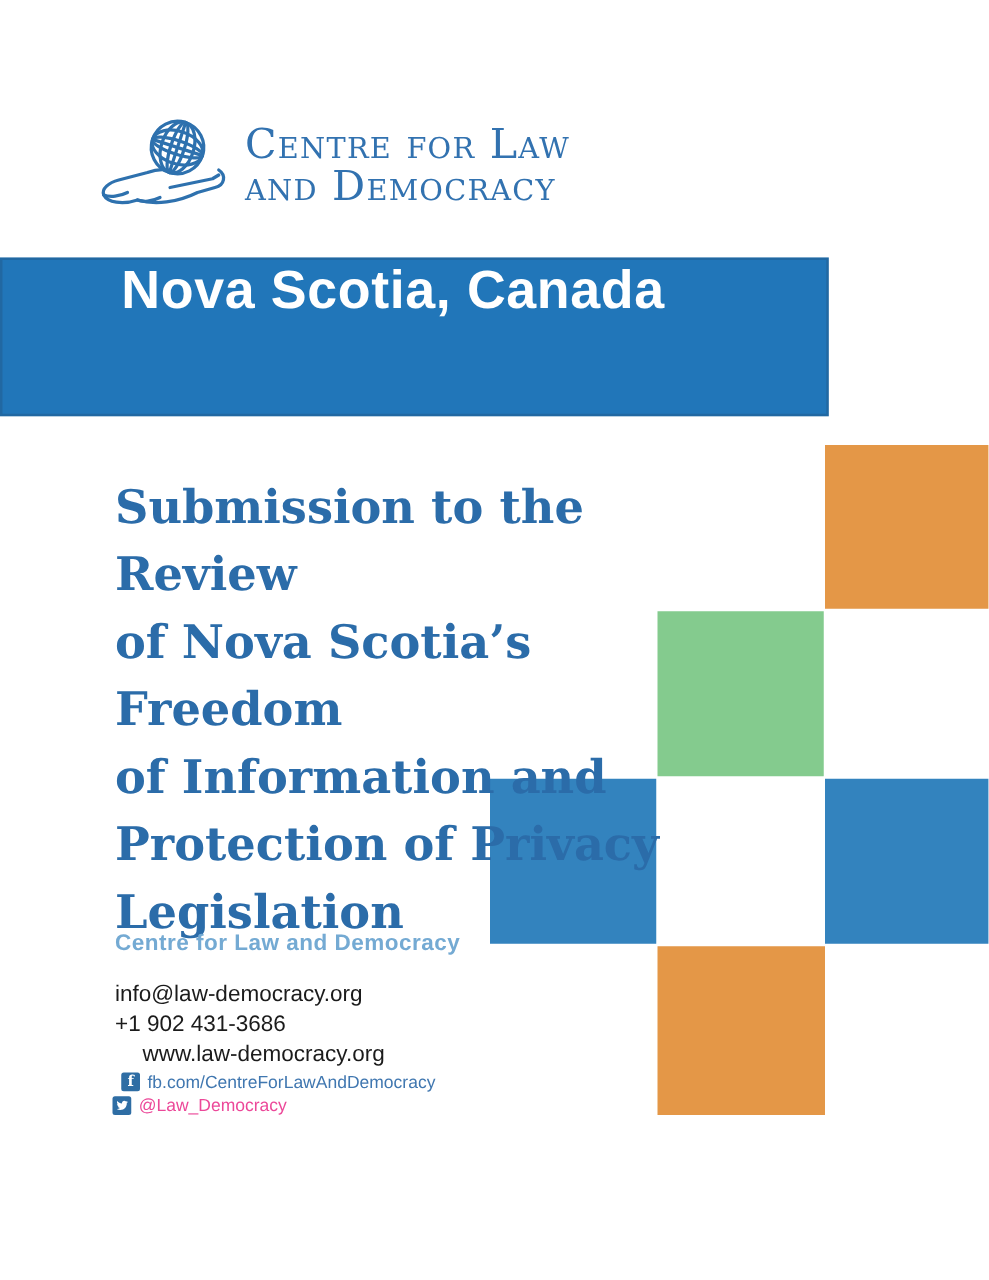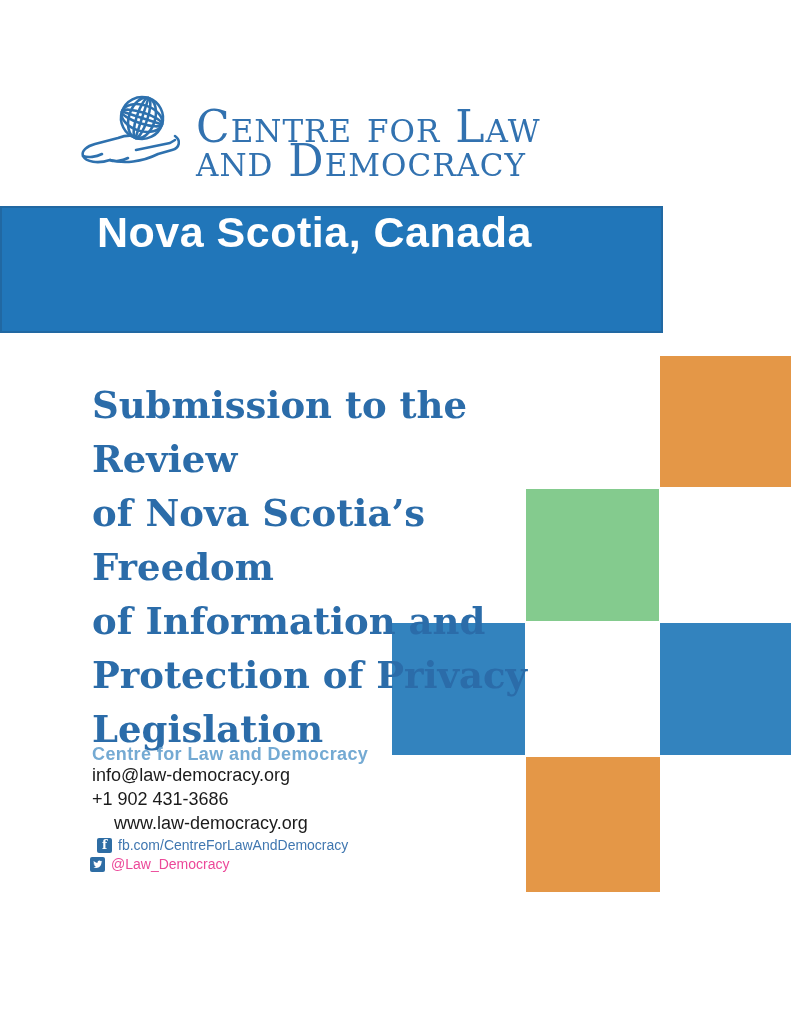--- a/index.html
+++ b/index.html
@@ -6,24 +6,24 @@
   .page {
     position:relative; width:791px; height:1024px; margin:0 auto;
     background:#ffffff; overflow:hidden;
     font-family:"Liberation Sans", sans-serif;
   }
 
   
   .logo { position:absolute; left:78px; top:90px; display:flex; align-items:flex-start; }
   .logo-icon { width:112px; height:84px; }
   .logo-text {
-    margin-left:6px; margin-top:20px;
+    margin-left:6px; margin-top:8px;
     font-family:"DejaVu Serif", serif;
     font-variant:small-caps;
-    font-size:44px; line-height:34px; letter-spacing:1px;
+    font-size:33px; line-height:34px; letter-spacing:1px;
     color:#3272B0; white-space:nowrap;
   }
 
   
   .banner {
     position:absolute; left:0; top:206px; width:659px; height:123px;
     border:2px solid rgba(35,80,120,0.35);
     display:flex; align-items:flex-start;
   }
   .banner-title {
@@ -39,21 +39,21 @@
   }
 
   
   .date {
     position:absolute; left:92px; top:652px;
     font-size:28px; font-weight:600; letter-spacing:0.5px;
   }
 
   
   .contact { position:absolute; left:92px; top:744px; font-size:18px; color:#1b1b1b; }
-  .contact-org { font-weight:bold; letter-spacing:0.4px; margin-bottom:0; }
+  .contact-org { font-weight:bold; letter-spacing:0.4px; margin-bottom:20px; }
   .contact-line { margin-bottom:4px; line-height:20px; }
   .contact-web { margin-left:22px; }
   .social-row { display:flex; align-items:center; margin-top:3px; font-size:14px; }
   .social-row.fb { margin-left:5px; }
   .social-row.tw { margin-left:-2px; }
   .social-icon {
     width:15px; height:15px; background:#2E6DA4; border-radius:2px;
     display:flex; align-items:center; justify-content:center;
     margin-right:6px; flex:0 0 auto;
   }

